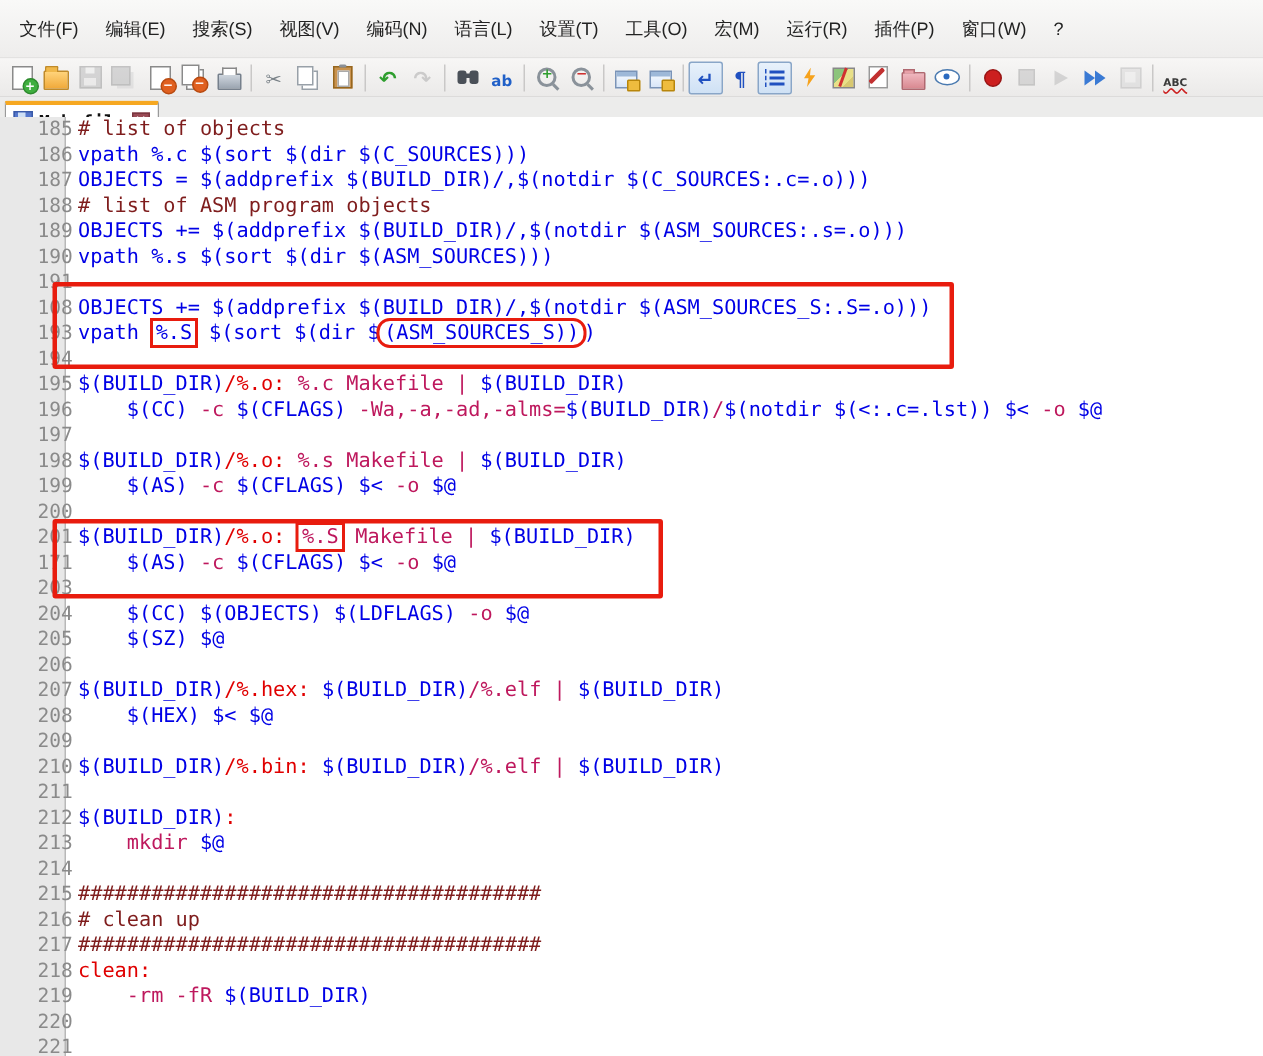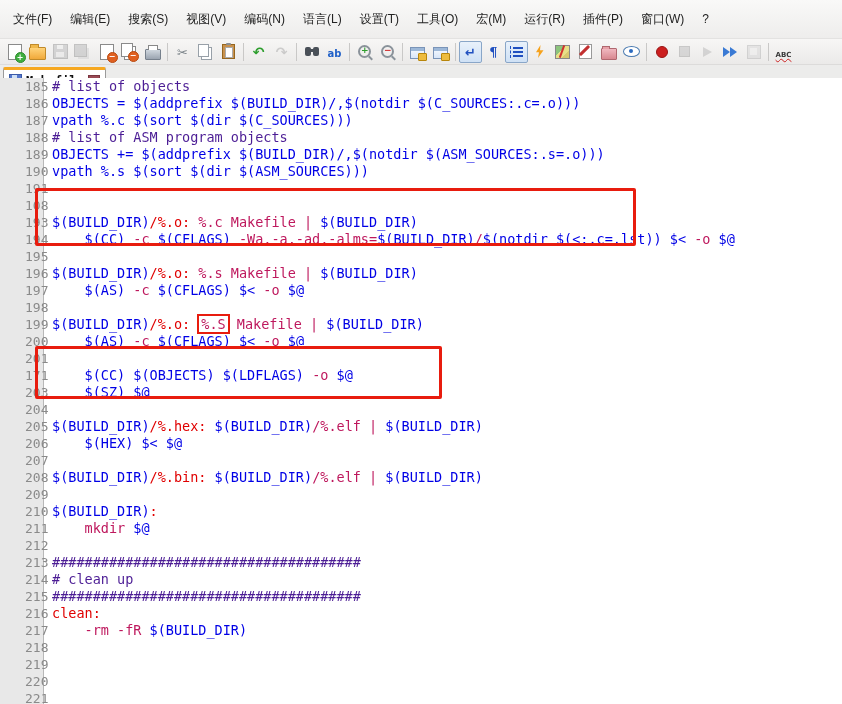--- a/index.html
+++ b/index.html
@@ -112,21 +112,21 @@
     font:13px/17px "DejaVu Sans Mono","Liberation Mono",monospace;
   }
   .gutter div{height:17px;padding-left:25px;}
   .code{
     flex:1;font:13.5px/17px "DejaVu Sans Mono","Liberation Mono",monospace;
     color:#111;padding-left:8px;
   }
   .code-line{height:17px;white-space:pre;}
   .t-b{color:#0000e6;}
   .t-k{color:#be185d;}
-  .t-g{color:#4c1d95;margin-top:36px;}
+  .t-g{color:#7f1d1d;margin-top:36px;}
   .t-r{color:#e00000;}
   .ann-sq{border:2px solid #e81c0e;padding:0 2px;margin:0 -1px;}
   .ann-rd{border:2px solid #e81c0e;border-radius:9px;padding:0 3px;margin:0 -2px;}
   .ann-box{position:absolute;border:3px solid #e81c0e;border-radius:2px;pointer-events:none;}
 </style>
 </head>
 <body>
 
 <div class="menu-bar">
     <span class="menu-item">文件(F)</span>
@@ -295,26 +295,28 @@
         <div>215</div>
         <div>216</div>
         <div>217</div>
         <div>218</div>
         <div>219</div>
         <div>220</div>
         <div>221</div>
       </div>
     <div class="code">
         <div class="code-line"><span class="t-g"># list of objects</span></div>
+        <div class="code-line"><span class="t-b">vpath %.c $(sort $(dir $(C_SOURCES)))</span></div>
         <div class="code-line"><span class="t-b">OBJECTS = $(addprefix $(BUILD_DIR)/,$(notdir $(C_SOURCES:.c=.o)))</span></div>
-        <div class="code-line"><span class="t-b">vpath %.c $(sort $(dir $(C_SOURCES)))</span></div>
         <div class="code-line"><span class="t-g"># list of ASM program objects</span></div>
         <div class="code-line"><span class="t-b">OBJECTS += $(addprefix $(BUILD_DIR)/,$(notdir $(ASM_SOURCES:.s=.o)))</span></div>
         <div class="code-line"><span class="t-b">vpath %.s $(sort $(dir $(ASM_SOURCES)))</span></div>
         <div class="code-line"></div>
+        <div class="code-line"><span class="t-b">OBJECTS += $(addprefix $(BUILD_DIR)/,$(notdir $(ASM_SOURCES_S:.S=.o)))</span></div>
+        <div class="code-line"><span class="t-b">vpath </span><span class="t-b ann-sq">%.S</span><span class="t-b"> </span><span class="t-b">$(sort $(dir $</span><span class="t-b ann-rd">(ASM_SOURCES_S))</span><span class="t-b">)</span></div>
         <div class="code-line"></div>
         <div class="code-line"><span class="t-b">$(BUILD_DIR)</span><span class="t-r">/%.o:</span><span class="t-k"> %.c Makefile | </span><span class="t-b">$(BUILD_DIR)</span></div>
         <div class="code-line"><span class="t-k">    </span><span class="t-b">$(CC)</span><span class="t-k"> -c </span><span class="t-b">$(CFLAGS)</span><span class="t-k"> -Wa,-a,-ad,-alms=</span><span class="t-b">$(BUILD_DIR)</span><span class="t-k">/</span><span class="t-b">$(notdir $(&lt;:.c=.lst))</span><span class="t-k"> </span><span class="t-b">$&lt;</span><span class="t-k"> -o </span><span class="t-b">$@</span></div>
         <div class="code-line"></div>
         <div class="code-line"><span class="t-b">$(BUILD_DIR)</span><span class="t-r">/%.o:</span><span class="t-k"> %.s Makefile | </span><span class="t-b">$(BUILD_DIR)</span></div>
         <div class="code-line"><span class="t-k">    </span><span class="t-b">$(AS)</span><span class="t-k"> -c </span><span class="t-b">$(CFLAGS)</span><span class="t-k"> </span><span class="t-b">$&lt;</span><span class="t-k"> -o </span><span class="t-b">$@</span></div>
         <div class="code-line"></div>
         <div class="code-line"><span class="t-b">$(BUILD_DIR)</span><span class="t-r">/%.o:</span><span class="t-k"> </span><span class="t-k ann-sq">%.S</span><span class="t-k"> Makefile | </span><span class="t-b">$(BUILD_DIR)</span></div>
         <div class="code-line"><span class="t-k">    </span><span class="t-b">$(AS)</span><span class="t-k"> -c </span><span class="t-b">$(CFLAGS)</span><span class="t-k"> </span><span class="t-b">$&lt;</span><span class="t-k"> -o </span><span class="t-b">$@</span></div>
         <div class="code-line"></div>

